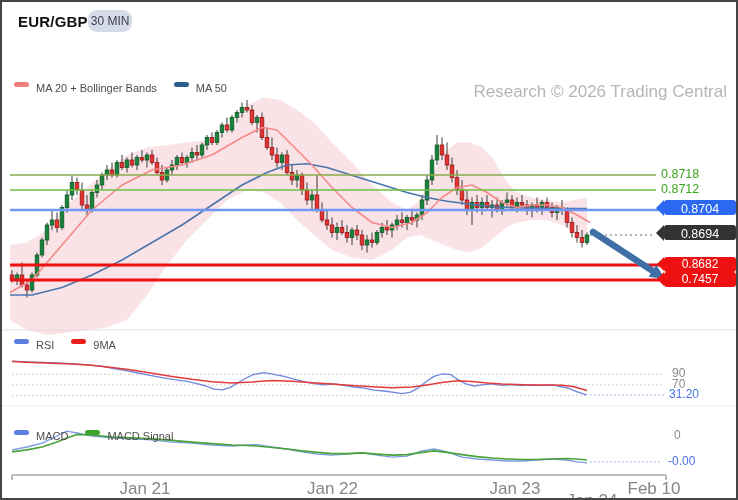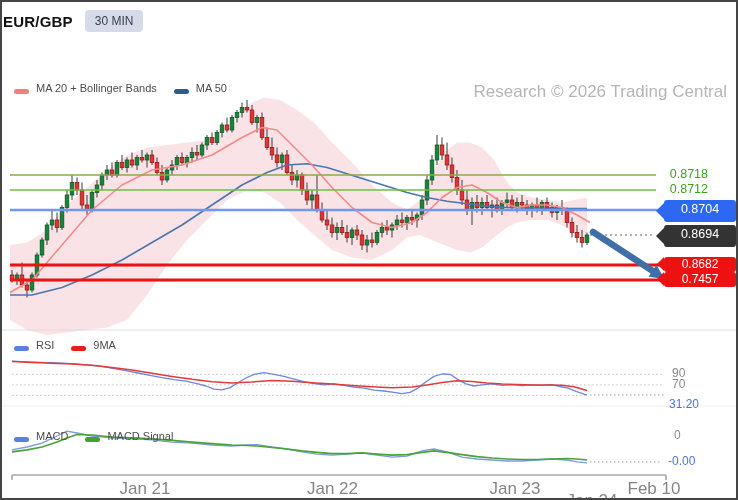--- a/index.html
+++ b/index.html
@@ -1,32 +1,32 @@
 <!DOCTYPE html>
 <html><head>
 <meta charset="utf-8">
 <style>
   html,body{margin:0;padding:0;background:#fff;}
   .page{position:relative;width:738px;height:500px;box-sizing:border-box;border:2px solid #454545;
         background:#fff;font-family:"Liberation Sans",sans-serif;overflow:hidden;}
-  .hdr{position:absolute;top:8px;left:1px;display:flex;align-items:center;gap:12px;}
+  .hdr{position:absolute;top:8px;left:16px;display:flex;align-items:center;}
   .symbol{font-size:15px;font-weight:bold;color:#111;letter-spacing:.2px;}
-  .badge{background:#d6dbe9;color:#3a3f4a;font-size:12px;padding:4px 10px;border-radius:4px;}
+  .badge{background:#d6dbe9;color:#3a3f4a;font-size:12px;padding:4px 3px;border-radius:9px;}
   .dt{position:absolute;top:40px;left:12px;font-size:12.5px;color:#161616;}
-  .legend{position:absolute;display:flex;align-items:flex-end;gap:7px;font-size:11px;color:#4c4c4c;}
+  .legend{position:absolute;display:flex;align-items:flex-start;gap:7px;font-size:11px;color:#4c4c4c;}
   .legend .sw{display:inline-block;width:15px;height:5px;border-radius:2.5px;}
   .legend .lb{margin-right:10px;}
   .research{position:absolute;top:80px;right:9px;font-size:17px;color:#b5b5b5;}
   svg{position:absolute;top:0;left:0;}
   .lvl{position:absolute;font-size:12.5px;}
-  .lvl-green{left:636px;width:70px;color:#3ba31c;height:16px;line-height:16px;text-align:right;}
+  .lvl-green{left:659px;width:70px;color:#3ba31c;height:16px;line-height:16px;}
   .tag{position:absolute;left:662px;width:72px;color:#fff;text-align:center;border-radius:3px;}
   .tag::before{content:"";position:absolute;right:100%;top:50%;margin-top:-8px;
                border:8px solid transparent;border-right:8px solid var(--bg);border-left:none;}
-  .tag-big{height:22px;line-height:18px;font-size:12.5px;background:var(--bg);}
+  .tag-big{height:15px;line-height:18px;font-size:12.5px;background:var(--bg);}
   .tag-sm{height:15px;line-height:15px;font-size:12px;background:var(--bg);}
   .tag-sm::before{margin-top:-7px;border-width:7px;border-right-width:7px;}
   .side-lab{position:absolute;font-size:12px;color:#8a8a8a;}
   .side-blue{color:#4b74e6;}
   .xlab{position:absolute;top:477px;width:56px;text-align:center;font-size:17px;color:#868686;}
 </style>
 </head>
 <body>
 
 <div class="page">
@@ -312,21 +312,21 @@
   <div class="lvl tag tag-sm" style="--bg: #ee1111; top: 269.5px;">0.7457</div>
 
   <div class="legend" style="top:337px;left:12px;">
     <span class="sw" style="background:#5b7fe0"></span>
     <span class="lb">RSI</span>
     <span class="sw" style="background:#ea1c1c"></span>
     <span class="lb">9MA</span>
   </div>
   <div class="side-lab" style="top:364px;left:670px;">90</div>
   <div class="side-lab" style="top:375px;left:670px;">70</div>
-  <div class="side-lab side-blue" style="top:385px;left:667px;margin-top:10px;">31.20</div>
+  <div class="side-lab side-blue" style="top:385px;left:667px;">31.20</div>
 
   <div class="legend" style="top:410px;left:12px;margin-top:18px;">
     <span class="sw" style="background:#5b7fe0"></span>
     <span class="lb">MACD</span>
     <span class="sw" style="background:#3fa32f"></span>
     <span class="lb">MACD Signal</span>
   </div>
   <div class="side-lab" style="top:426px;left:672px;">0</div>
   <div class="side-lab side-blue" style="top:452px;left:666px;">-0.00</div>
 

